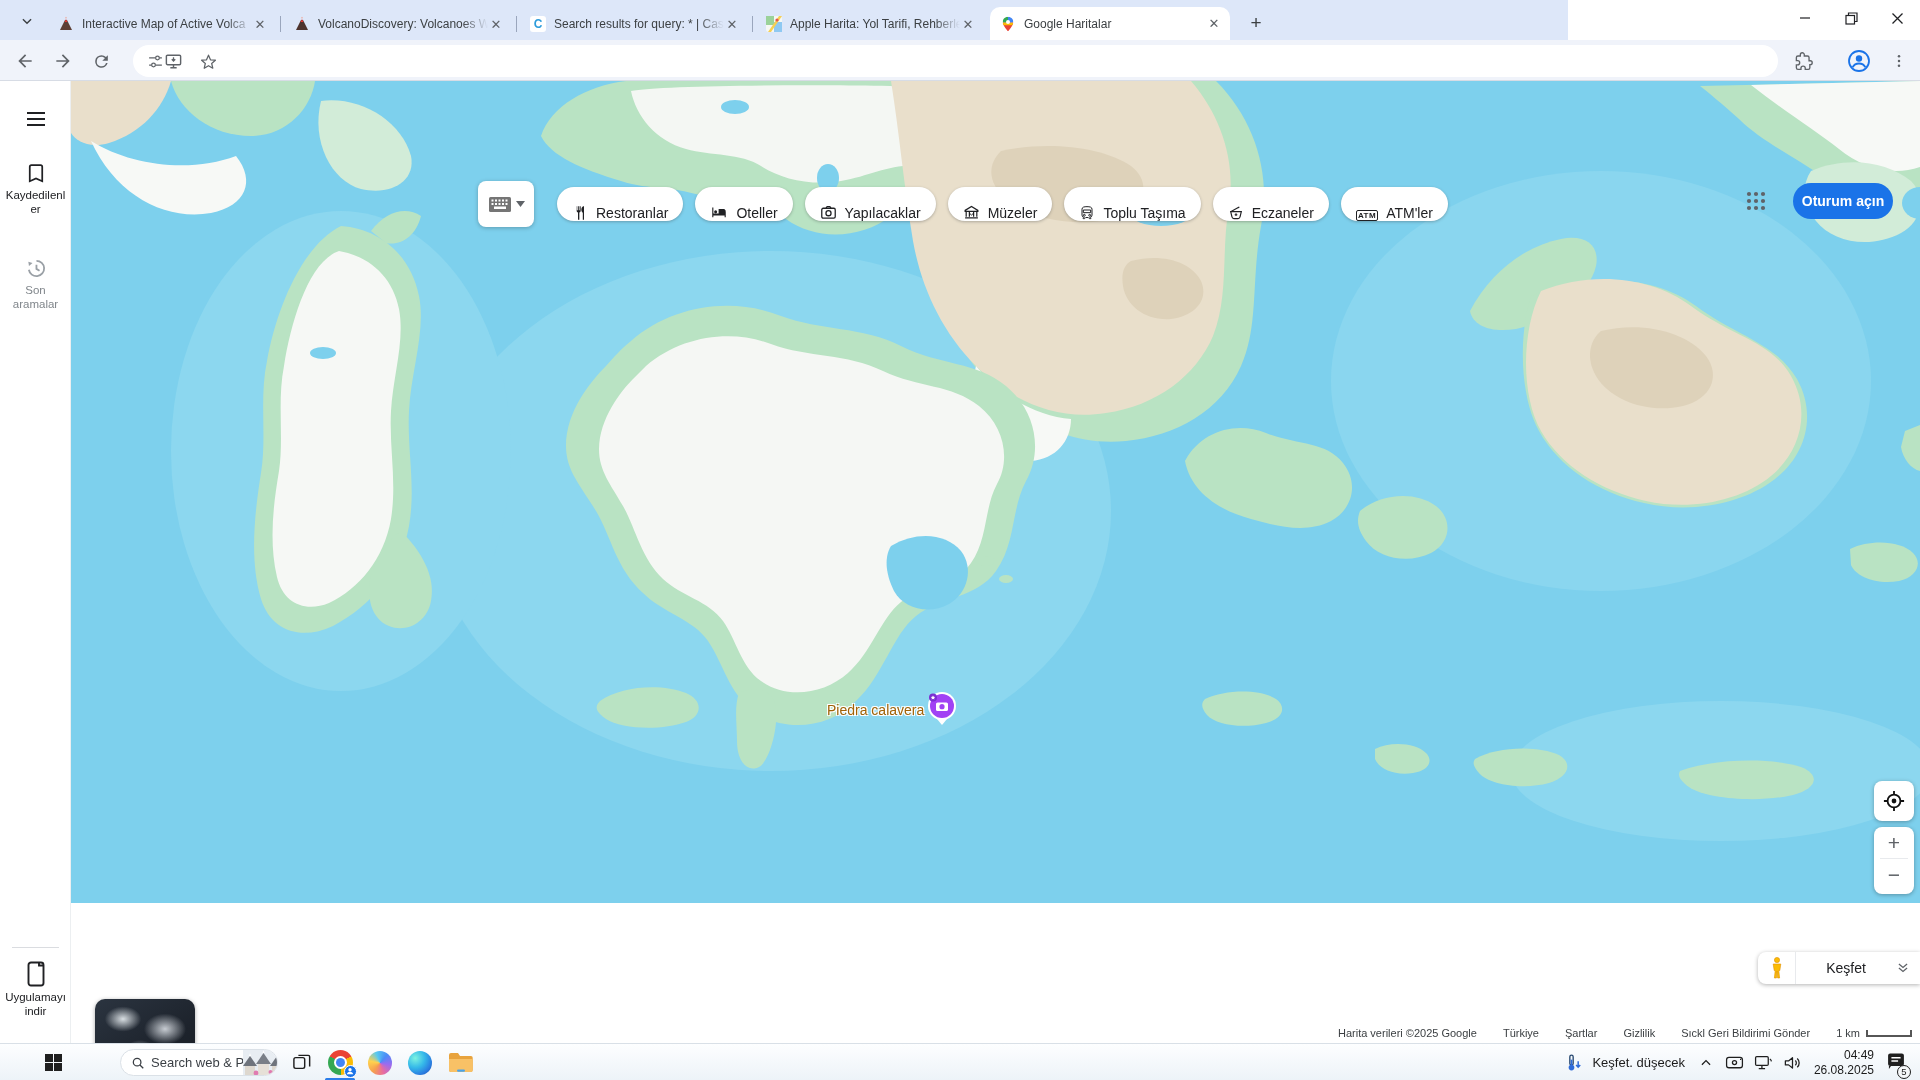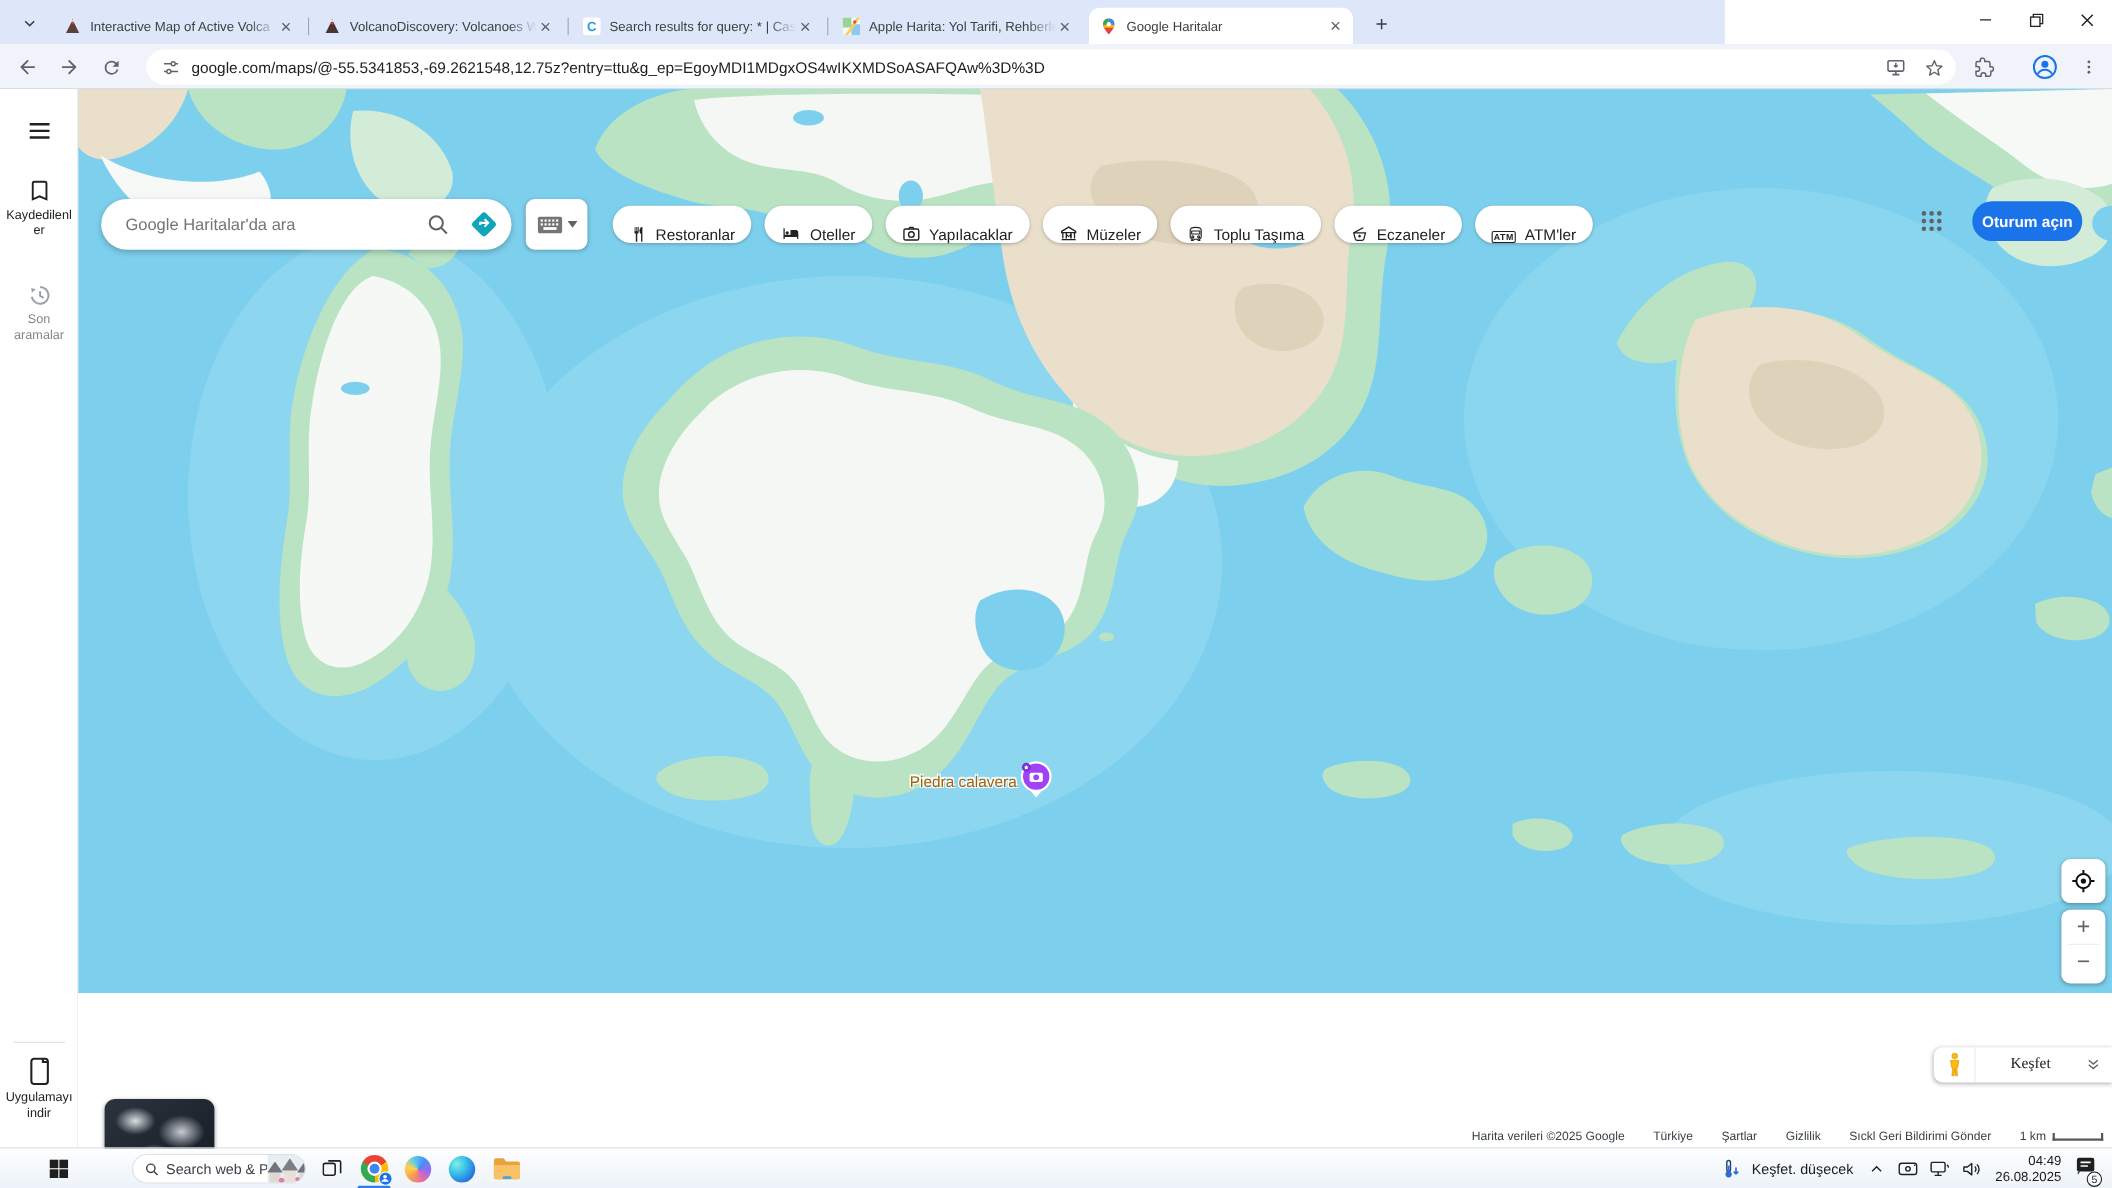--- a/index.html
+++ b/index.html
@@ -46,21 +46,21 @@
   .signin { position:absolute; left:1793px; top:102px; width:100px; height:36px; background:#1a73e8; color:#fff; border-radius:18px; display:flex; align-items:center; justify-content:center; font-size:14px; font-weight:bold; z-index:6; }
 
   .poi-label { position:absolute; left:827px; top:621px; font-size:14px; color:#a16207; z-index:4;
                text-shadow:-1px -1px 0 #fff,1px -1px 0 #fff,-1px 1px 0 #fff,1px 1px 0 #fff; }
   .poi-marker { position:absolute; left:926px; top:610px; width:32px; height:37px; z-index:4; }
 
   .rbtn { position:absolute; background:#fff; border-radius:8px; box-shadow:0 1px 4px rgba(0,0,0,.3); z-index:6; }
   .zglyph { font-size:21px; color:#5f6368; text-align:center; height:31px; line-height:31px; }
   .explorebar { position:absolute; left:1758px; top:871px; width:162px; height:32px; background:#fff; border-radius:8px 0 0 8px; box-shadow:0 1px 4px rgba(0,0,0,.3); display:flex; align-items:center; z-index:6; }
   .explorebar .peg { width:38px; height:100%; border-right:1px solid #e8eaed; display:flex; align-items:center; justify-content:center; }
-  .explorebar .xl { flex:1; text-align:center; font-size:14px; color:#202124;font-family:Liberation Serif, serif; }
+  .explorebar .xl { flex:1; text-align:center; font-size:14px; color:#202124; }
 
   .layersthumb { position:absolute; left:95px; top:918px; width:100px; height:100px; border-radius:10px; overflow:hidden; box-shadow:0 1px 4px rgba(0,0,0,.35); z-index:6;
     background:#252c36;
     background-image:
       radial-gradient(26px 18px at 28% 20%, #d9dfe3 0%, rgba(217,223,227,0) 70%),
       radial-gradient(30px 22px at 70% 30%, #c7ccd2 0%, rgba(199,204,210,0) 70%),
       radial-gradient(24px 20px at 45% 55%, #bfc6cc 0%, rgba(191,198,204,0) 70%),
       radial-gradient(28px 16px at 78% 72%, #aeb6bd 0%, rgba(174,182,189,0) 70%),
       radial-gradient(20px 14px at 18% 78%, #9aa3ab 0%, rgba(154,163,171,0) 70%),
       linear-gradient(145deg,#2b3440 0%, #1d232c 55%, #161b22 100%); }
@@ -190,21 +190,20 @@
         <path d="M17.65 6.35A7.96 7.96 0 0 0 12 4a8 8 0 1 0 7.74 10h-2.08A6 6 0 1 1 12 6c1.66 0 3.14.69 4.22 1.78L13 11h7V4z" fill="#5f6368"></path>
       </svg>
     </div>
 
   <div class="omnibox">
     <svg width="17" height="17" viewBox="0 0 24 24">
         <path d="M3 7h9M17.5 7H21M3 17h3.5M12 17h9" stroke="#5f6368" stroke-width="1.8" fill="none"></path>
         <circle cx="14.8" cy="7" r="2.6" fill="none" stroke="#5f6368" stroke-width="1.8"></circle>
         <circle cx="9.2" cy="17" r="2.6" fill="none" stroke="#5f6368" stroke-width="1.8"></circle>
       </svg>
-    <span class="url">google.com/maps/@-55.5341853,-69.2621548,12.75z?entry=ttu&amp;g_ep=EgoyMDI1MDgxOS4wIKXMDSoASAFQAw%3D%3D</span>
     <span style="display:flex;gap:16px;align-items:center">
       <svg width="19" height="19" viewBox="0 0 24 24">
           <rect x="3" y="4" width="18" height="12" rx="1.5" fill="none" stroke="#5f6368" stroke-width="1.8"></rect>
           <path d="M8 20h8M12 16v4" stroke="#5f6368" stroke-width="1.8"></path>
           <path d="M12 6.5v4.5M9.8 9.2l2.2 2.2 2.2-2.2" stroke="#5f6368" stroke-width="1.6" fill="none"></path>
         </svg>
       <svg width="19" height="19" viewBox="0 0 24 24">
           <path d="M12 17.3l-5.4 3.2 1.4-6.1-4.7-4.1 6.2-.5L12 4l2.5 5.8 6.2.5-4.7 4.1 1.4 6.1z" fill="none" stroke="#5f6368" stroke-width="1.6" stroke-linejoin="round"></path>
         </svg>
     </span>
@@ -327,31 +326,20 @@
       <div style="position:absolute;left:12px;top:866px;width:47px;height:1px;background:#dadce0"></div>
       <div class="sbitem" style="top:880px">
         <svg width="18" height="26" viewBox="0 0 18 26">
             <rect x="1.5" y="1.5" width="15" height="23" rx="2.5" fill="none" stroke="#202124" stroke-width="1.9"></rect>
             <path d="M12 1.5v3h4.5" fill="none" stroke="#202124" stroke-width="1.9"></path>
           </svg>
         <div class="sblabel">Uygulamayı indir</div>
       </div>
     </div>
 
-    <div class="searchcard">
-      <input type="text" placeholder="Google Haritalar'da ara" style="">
-      <svg width="22" height="22" viewBox="0 0 24 24" style="margin-right:18px">
-          <circle cx="10.5" cy="10.5" r="6.5" fill="none" stroke="#5f6368" stroke-width="2"></circle>
-          <path d="M15.3 15.3L21 21" stroke="#5f6368" stroke-width="2"></path>
-        </svg>
-      <svg width="26" height="26" viewBox="0 0 26 26" style="margin-right:12px">
-          <rect x="4.5" y="4.5" width="17" height="17" rx="3" transform="rotate(45 13 13)" fill="#12a4b8"></rect>
-          <path d="M8.5 13.6v-1.8c0-.7.5-1.2 1.2-1.2h5l-1.8-1.8 1.2-1.2 4 4-4 4-1.2-1.2 1.8-1.8h-4.2v1z" fill="#fff"></path>
-        </svg>
-    </div>
 
     <div class="kbcard">
       <svg width="24" height="17" viewBox="0 0 24 17">
           <rect x="1" y="1" width="22" height="15" rx="1.5" fill="#757575"></rect>
           <g fill="#fff">
             <rect x="3.5" y="3.5" width="2" height="2"></rect>
             <rect x="7" y="3.5" width="2" height="2"></rect>
             <rect x="10.5" y="3.5" width="2" height="2"></rect>
             <rect x="14" y="3.5" width="2" height="2"></rect>
             <rect x="17.5" y="3.5" width="2" height="2"></rect>

